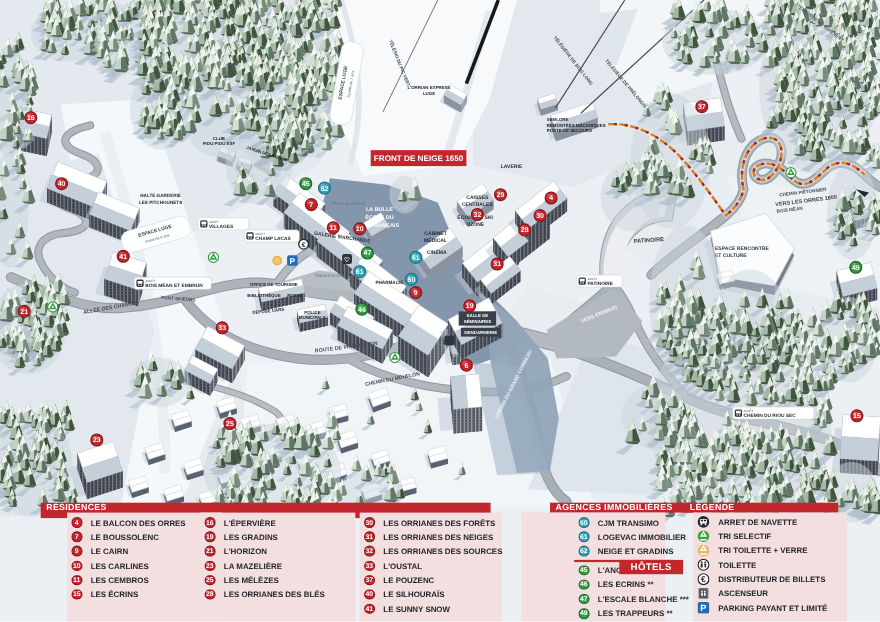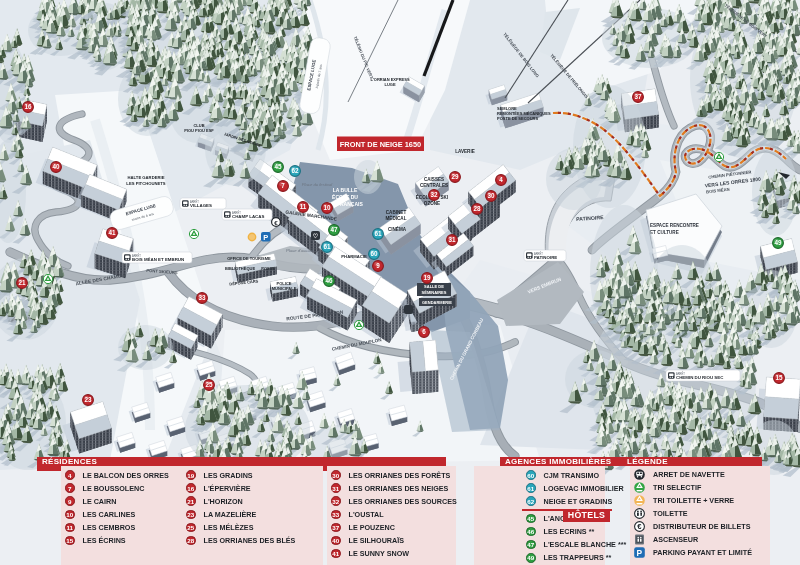--- a/index.html
+++ b/index.html
@@ -2446,26 +2446,26 @@
         <span class="c cr">11</span>
         <span class="t">LES CEMBROS</span>
       </div>
       <div class="row">
         <span class="c cr">15</span>
         <span class="t">LES ÉCRINS</span>
       </div>
     </div>
 <div class="pink" style="left:182px;top:466px;width:141px;height:99px;">
       <div class="row">
+        <span class="c cr">16</span>
+        <span class="t">L'ÉPERVIÈRE</span>
+      </div>
+      <div class="row">
         <span class="c cr">19</span>
         <span class="t">LES GRADINS</span>
-      </div>
-      <div class="row">
-        <span class="c cr">16</span>
-        <span class="t">L'ÉPERVIÈRE</span>
       </div>
       <div class="row">
         <span class="c cr">21</span>
         <span class="t">L'HORIZON</span>
       </div>
       <div class="row">
         <span class="c cr">23</span>
         <span class="t">LA MAZELIÈRE</span>
       </div>
       <div class="row">
@@ -2535,21 +2535,21 @@
       </div>
       <div class="row">
         <span class="c cg">47</span>
         <span class="t">L'ESCALE BLANCHE ***</span>
       </div>
       <div class="row">
         <span class="c cg">49</span>
         <span class="t">LES TRAPPEURS **</span>
       </div>
     </div>
-<div class="hd" style="left:563px;top:509px;width:47px;height:13px;font-size:8.8px;text-align:center;line-height:13px;padding-left:0;">HÔTELS</div>
+<div class="hd" style="left:563px;top:509px;width:58px;height:13px;font-size:8.8px;text-align:center;line-height:13px;padding-left:0;">HÔTELS</div>
 
 <div class="hd" style="left:622px;top:457px;width:140px;height:9px;">LÉGENDE</div>
 <div class="pink" style="left:630px;top:466px;width:140px;height:99px;">
 <div class="lrow">
         <span class="ic">
           <svg width="11" height="11" viewBox="0 0 11 11">
             <circle cx="5.5" cy="5.5" r="5.3" fill="#23272d"></circle>
             <rect x="2.3" y="2.8" width="6.4" height="4" rx="0.8" fill="#fff"></rect>
             <rect x="3.1" y="3.5" width="2" height="1.5" fill="#23272d"></rect>
             <rect x="5.9" y="3.5" width="2" height="1.5" fill="#23272d"></rect>

